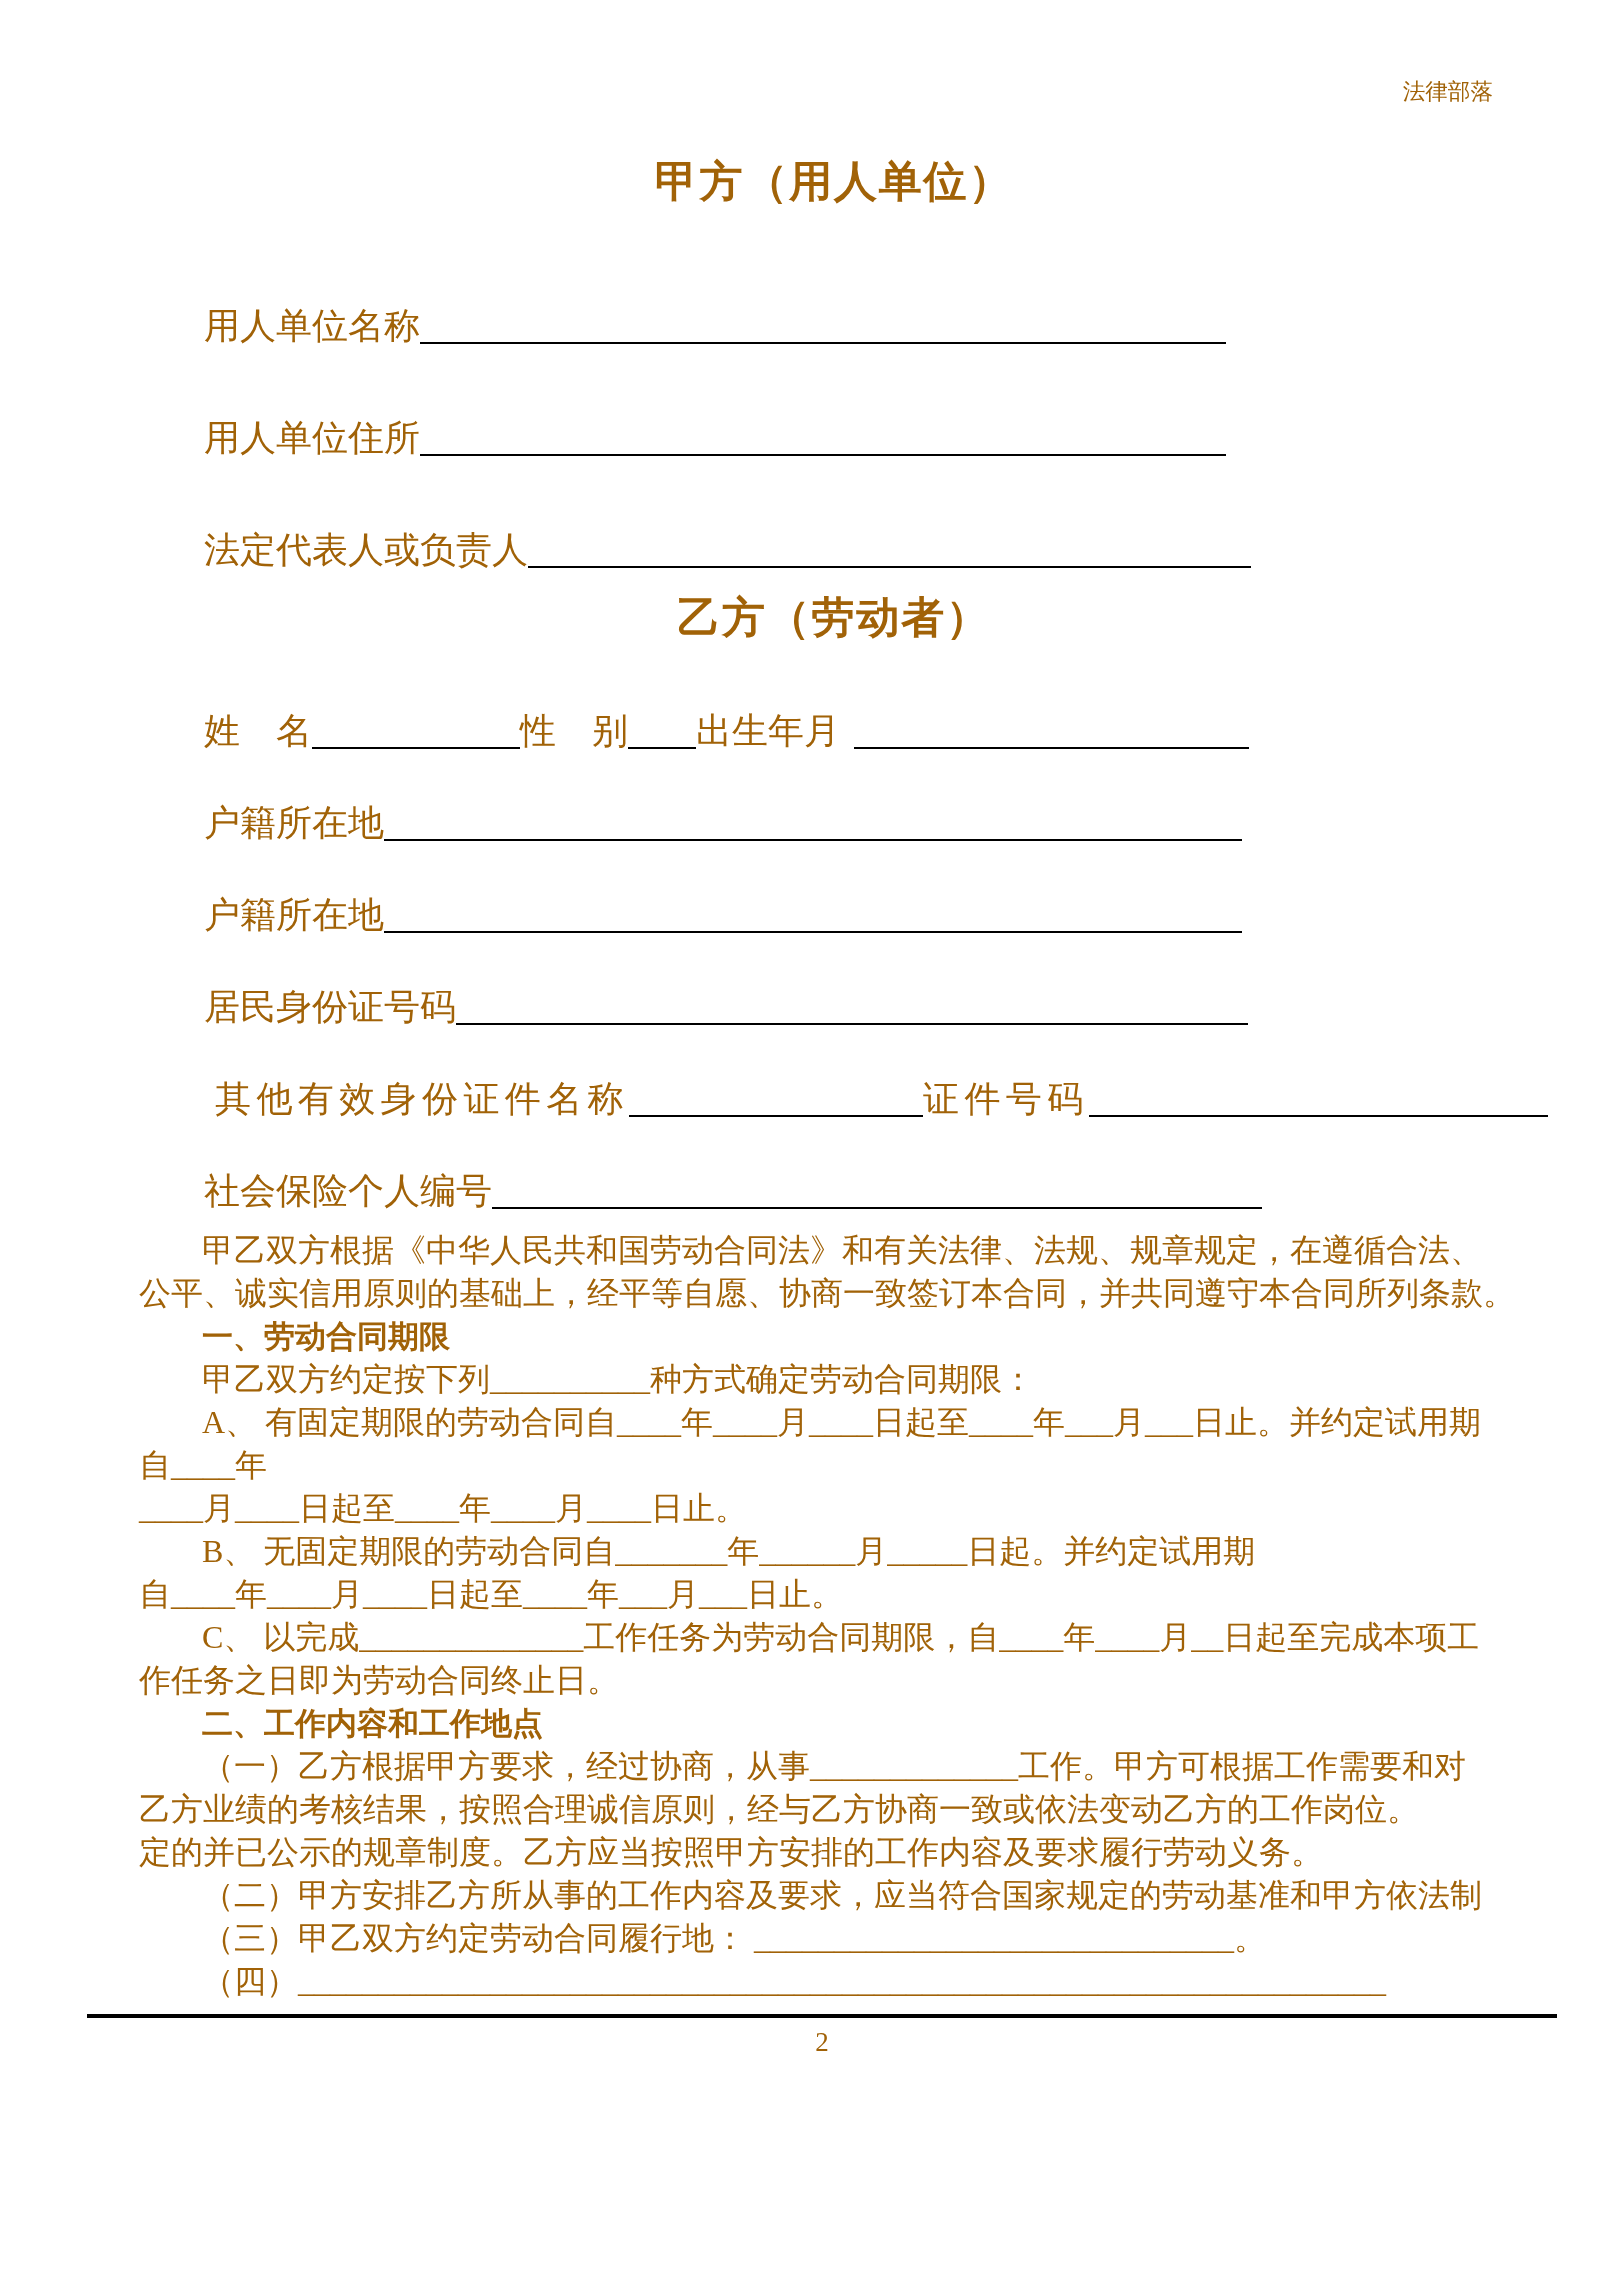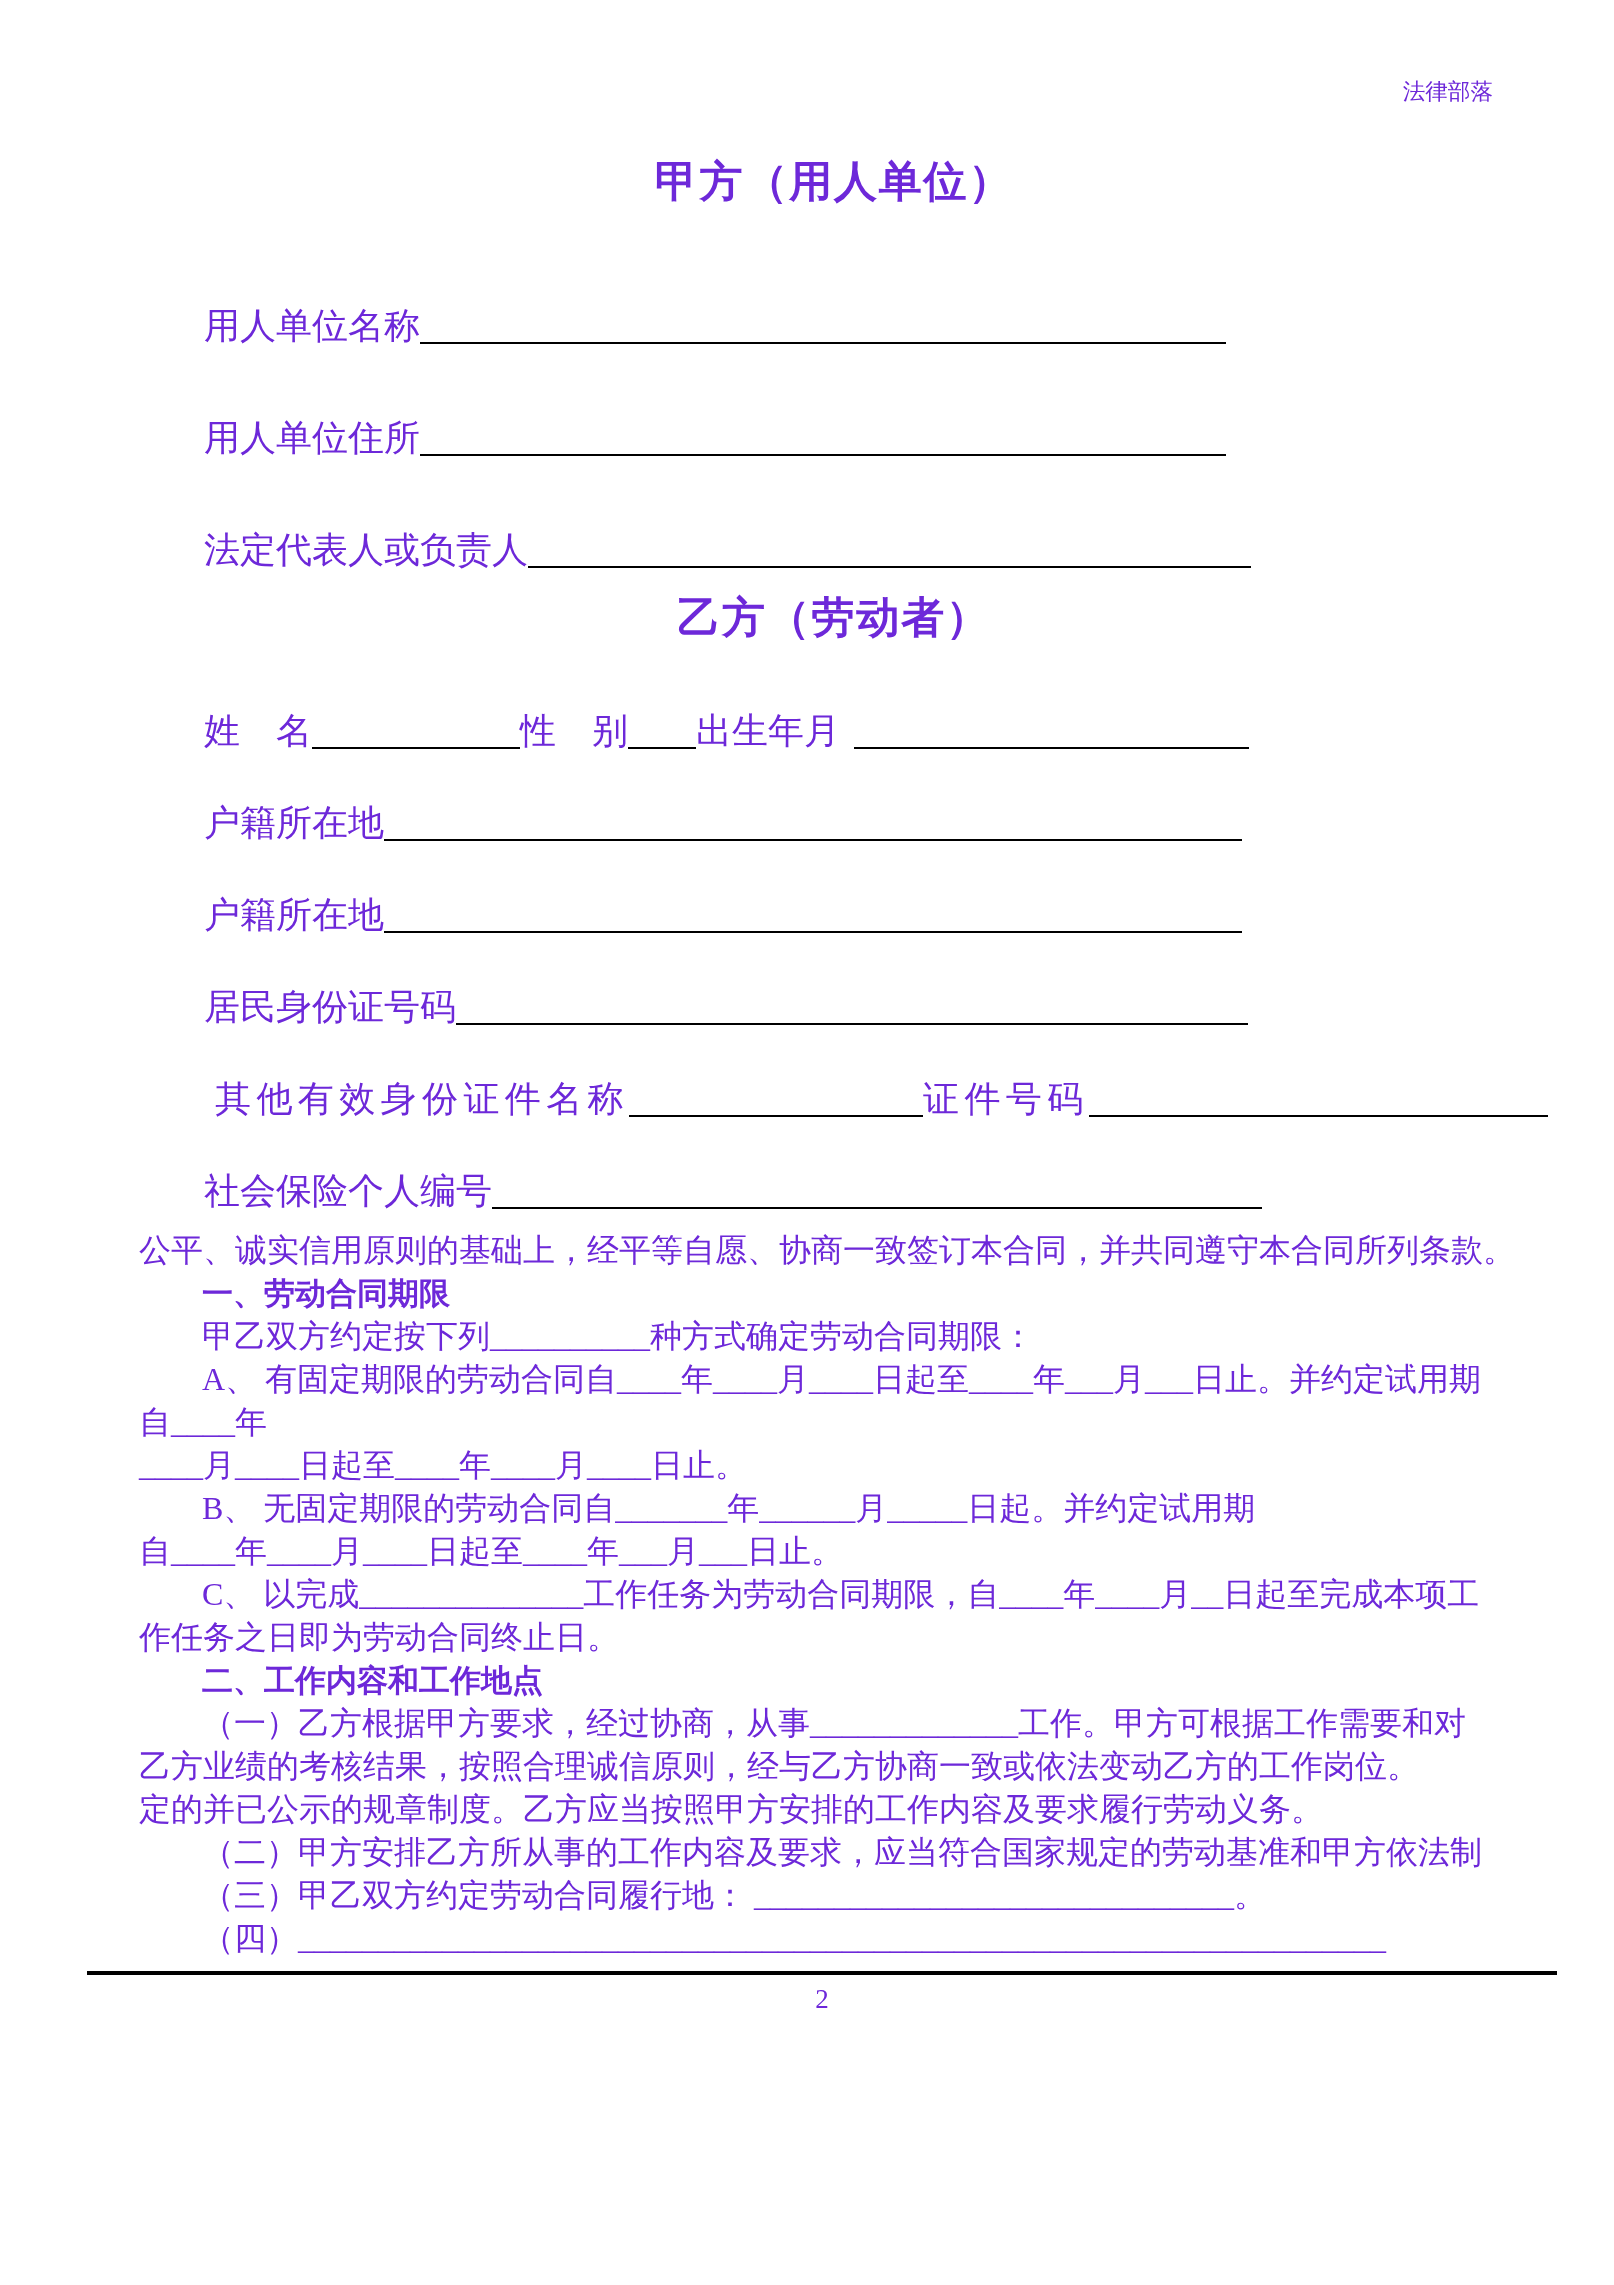--- a/index.html
+++ b/index.html
@@ -1,21 +1,21 @@
 <!DOCTYPE html>
 <html style="font-size:14.5px"><head>
 <meta charset="utf-8">
 <style>
   html,body{margin:0;padding:0;background:#ffffff;}
   .page{
     position:relative;
     width:1598px;height:2285px;
     margin:0 auto;
     background:#ffffff;
-    color:#6d28d9;
+    color:#a16207;
     font-family:"Liberation Serif","DejaVu Serif",serif;
     box-sizing:border-box;
     padding:0 77px 0 131px;
     overflow:hidden;
   }
   .brand{
     padding-top:78px;
     padding-right:36px;
     text-align:right;
     font-size:22.6px;
@@ -138,20 +138,21 @@
       <span class="flabel ls">证件号码</span>
       <span class="blank" style="width:459px"></span>
     </div>
     <div class="frow">
       <span class="flabel">社会保险个人编号</span>
       <span class="blank" style="width:770px"></span>
     </div>
   </div>
 
   <div class="contract-body">
+    <p class="bl indent">甲乙双方根据《中华人民共和国劳动合同法》和有关法律、法规、规章规定，在遵循合法、</p>
     <p class="bl">公平、诚实信用原则的基础上，经平等自愿、协商一致签订本合同，并共同遵守本合同所列条款。</p>
     <p class="bl indent bold-head">一、劳动合同期限</p>
     <p class="bl indent">甲乙双方约定按下列__________种方式确定劳动合同期限：</p>
     <p class="bl indent">A、 有固定期限的劳动合同自____年____月____日起至____年___月___日止。并约定试用期</p>
     <p class="bl">自____年</p>
     <p class="bl">____月____日起至____年____月____日止。</p>
     <p class="bl indent">B、 无固定期限的劳动合同自_______年______月_____日起。并约定试用期</p>
     <p class="bl">自____年____月____日起至____年___月___日止。</p>
     <p class="bl indent">C、 以完成______________工作任务为劳动合同期限，自____年____月__日起至完成本项工</p>
     <p class="bl">作任务之日即为劳动合同终止日。</p>

